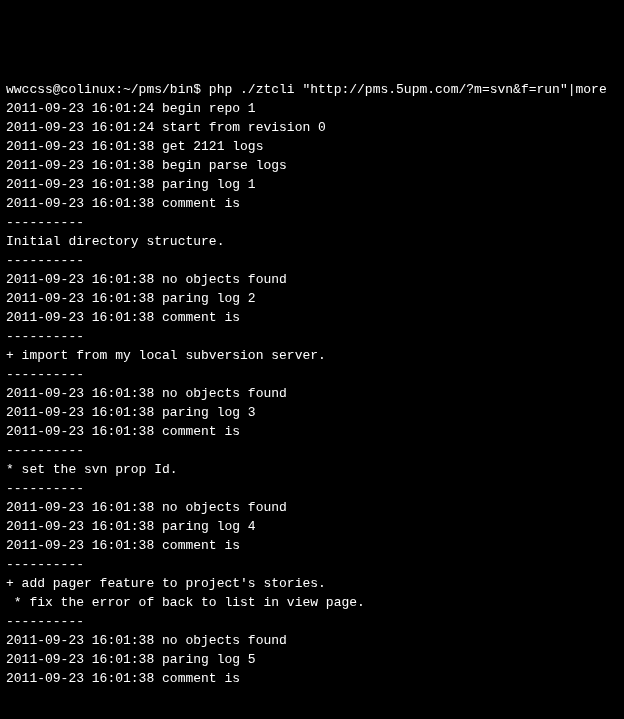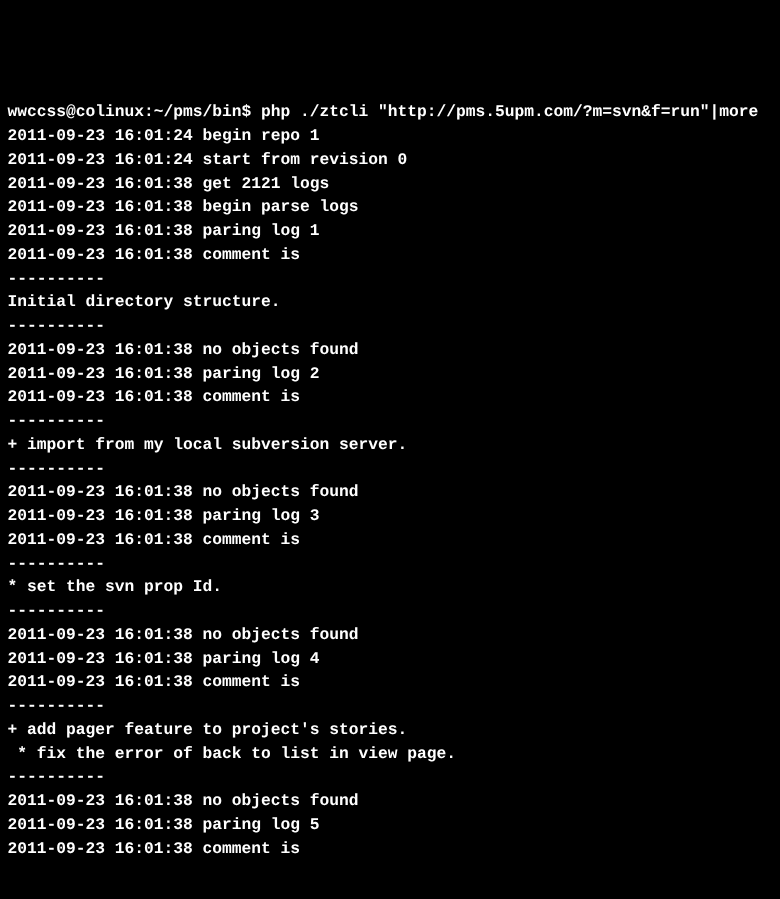--- a/index.html
+++ b/index.html
@@ -14,21 +14,20 @@
       font-size: 13px;
       line-height: 19px;
       padding: 4px 6px;
       width: 624px;
       height: 719px;
       overflow: hidden;
       white-space: pre;
     }
     .terminal-line {
       display: block;
-      font-weight: bold;
     }
   </style>
 </head>
 <body>
 
 
 
 <div><span class="terminal-line">wwccss@colinux:~/pms/bin$ php ./ztcli "http://pms.5upm.com/?m=svn&amp;f=run"|more</span><span class="terminal-line">2011-09-23 16:01:24 begin repo 1</span><span class="terminal-line">2011-09-23 16:01:24 start from revision 0</span><span class="terminal-line">2011-09-23 16:01:38 get 2121 logs</span><span class="terminal-line">2011-09-23 16:01:38 begin parse logs</span><span class="terminal-line">2011-09-23 16:01:38 paring log 1</span><span class="terminal-line">2011-09-23 16:01:38 comment is</span><span class="terminal-line">----------</span><span class="terminal-line">Initial directory structure.</span><span class="terminal-line">----------</span><span class="terminal-line">2011-09-23 16:01:38 no objects found</span><span class="terminal-line"></span><span class="terminal-line">2011-09-23 16:01:38 paring log 2</span><span class="terminal-line">2011-09-23 16:01:38 comment is</span><span class="terminal-line">----------</span><span class="terminal-line">+ import from my local subversion server.</span><span class="terminal-line">----------</span><span class="terminal-line">2011-09-23 16:01:38 no objects found</span><span class="terminal-line"></span><span class="terminal-line">2011-09-23 16:01:38 paring log 3</span><span class="terminal-line">2011-09-23 16:01:38 comment is</span><span class="terminal-line">----------</span><span class="terminal-line">* set the svn prop Id.</span><span class="terminal-line">----------</span><span class="terminal-line">2011-09-23 16:01:38 no objects found</span><span class="terminal-line"></span><span class="terminal-line">2011-09-23 16:01:38 paring log 4</span><span class="terminal-line">2011-09-23 16:01:38 comment is</span><span class="terminal-line">----------</span><span class="terminal-line">+ add pager feature to project's stories.</span><span class="terminal-line"> * fix the error of back to list in view page.</span><span class="terminal-line">----------</span><span class="terminal-line">2011-09-23 16:01:38 no objects found</span><span class="terminal-line"></span><span class="terminal-line">2011-09-23 16:01:38 paring log 5</span><span class="terminal-line">2011-09-23 16:01:38 comment is</span></div>
 
 

